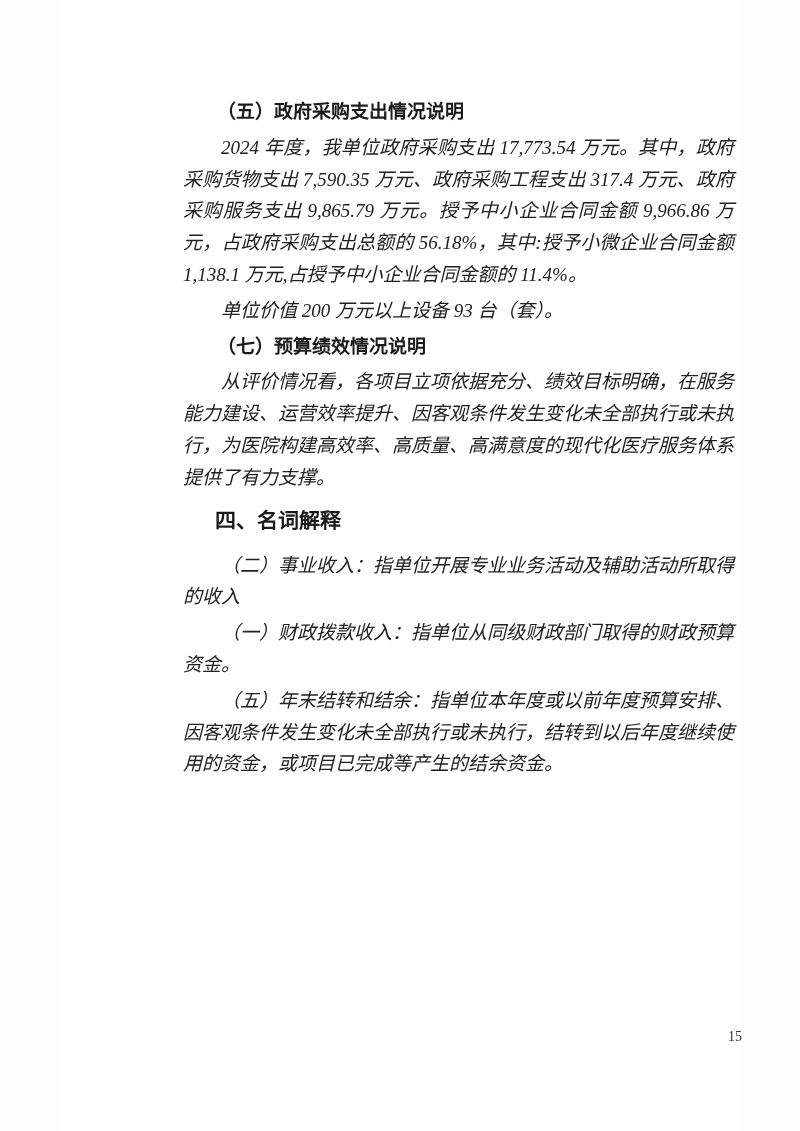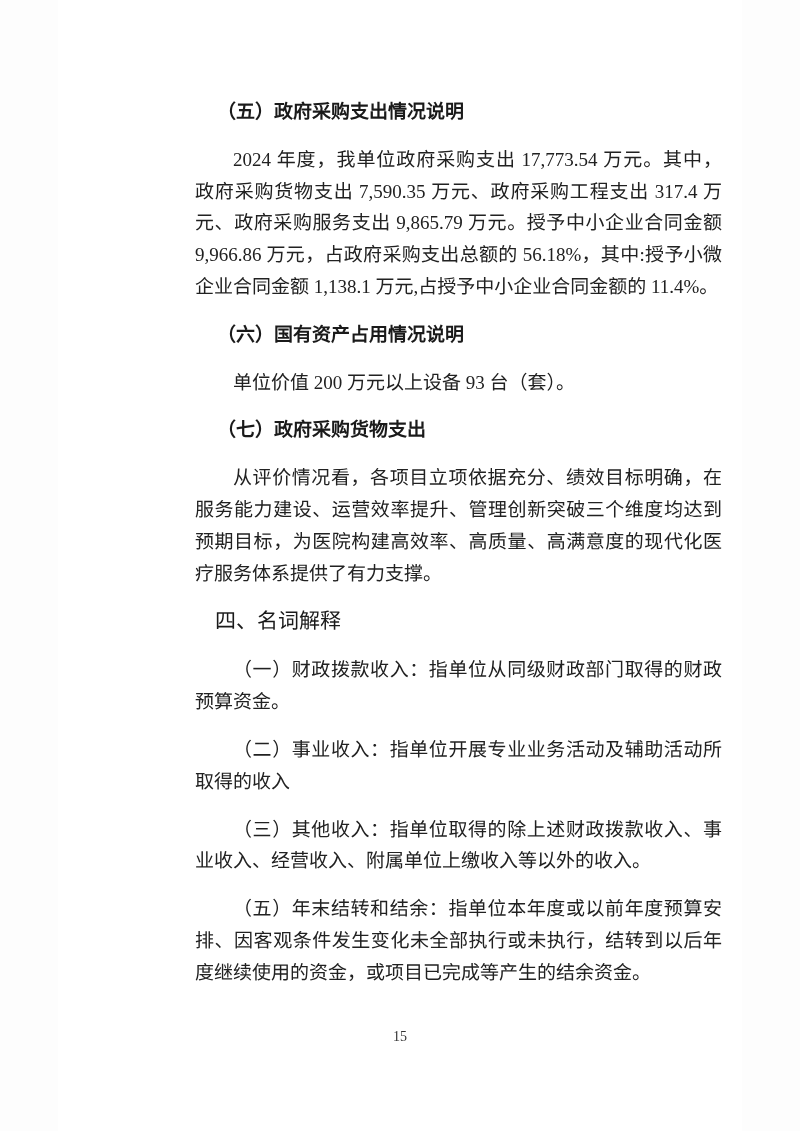--- a/index.html
+++ b/index.html
@@ -17,65 +17,64 @@
     color: #212121;
     overflow: hidden;
   }
   .content {
     position: absolute;
     left: 121px;
     top: 96px;
     width: 559px;
   }
   .para {
-    margin: 16px;
+    margin: 4px;
     font-size: 19px;
     line-height: 31.8px;
     text-align: justify;
     text-indent: 38px;
     word-break: break-all;
+    font-style: italic;
   }
   .h3 {
     margin: 0;
     font-size: 19px;
     line-height: 31.8px;
     font-weight: bold;
     text-indent: 38px;
     color: #1a1a1a;
   }
   .h2 {
     margin: 11px 0 12px 0;
     font-size: 21px;
     line-height: 33px;
-    font-weight: normal;
+    font-weight: bold;
     text-indent: 36px;
     color: #1a1a1a;
   }
   .page-number {
     position: absolute;
     left: 0;
     right: 0;
     top: 1028px;
-    text-align: center;
+    text-align: right;
     font-size: 14px;
     line-height: 18px;
     color: #333333;
   }
 </style>
 </head>
 <body>
 
 <div class="page">
   <div class="content">
     <p class="h3">（五）政府采购支出情况说明</p>
     <p class="para">2024 年度，我单位政府采购支出 17,773.54 万元。其中，政府采购货物支出 7,590.35 万元、政府采购工程支出 317.4 万元、政府采购服务支出 9,865.79 万元。授予中小企业合同金额 9,966.86 万元，占政府采购支出总额的 56.18%，其中:授予小微企业合同金额 1,138.1 万元,占授予中小企业合同金额的 11.4%。</p>
-    <p class="h3">（六）国有资产占用情况说明</p>
     <p class="para">单位价值 200 万元以上设备 93 台（套）。</p>
-    <p class="h3">（七）政府采购货物支出</p>
-    <p class="para">从评价情况看，各项目立项依据充分、绩效目标明确，在服务能力建设、运营效率提升、管理创新突破三个维度均达到预期目标，为医院构建高效率、高质量、高满意度的现代化医疗服务体系提供了有力支撑。</p>
+    <p class="h3">（七）预算绩效情况说明</p>
+    <p class="para">从评价情况看，各项目立项依据充分、绩效目标明确，在服务能力建设、运营效率提升、因客观条件发生变化未全部执行或未执行，为医院构建高效率、高质量、高满意度的现代化医疗服务体系提供了有力支撑。</p>
     <p class="h2">四、名词解释</p>
+    <p class="para">（二）事业收入：指单位开展专业业务活动及辅助活动所取得的收入</p>
     <p class="para">（一）财政拨款收入：指单位从同级财政部门取得的财政预算资金。</p>
-    <p class="para">（二）事业收入：指单位开展专业业务活动及辅助活动所取得的收入</p>
-    <p class="para">（三）其他收入：指单位取得的除上述财政拨款收入、事业收入、经营收入、附属单位上缴收入等以外的收入。</p>
     <p class="para">（五）年末结转和结余：指单位本年度或以前年度预算安排、因客观条件发生变化未全部执行或未执行，结转到以后年度继续使用的资金，或项目已完成等产生的结余资金。</p>
   </div>
   <div class="page-number">15</div>
 </div>
 
 </body></html>

